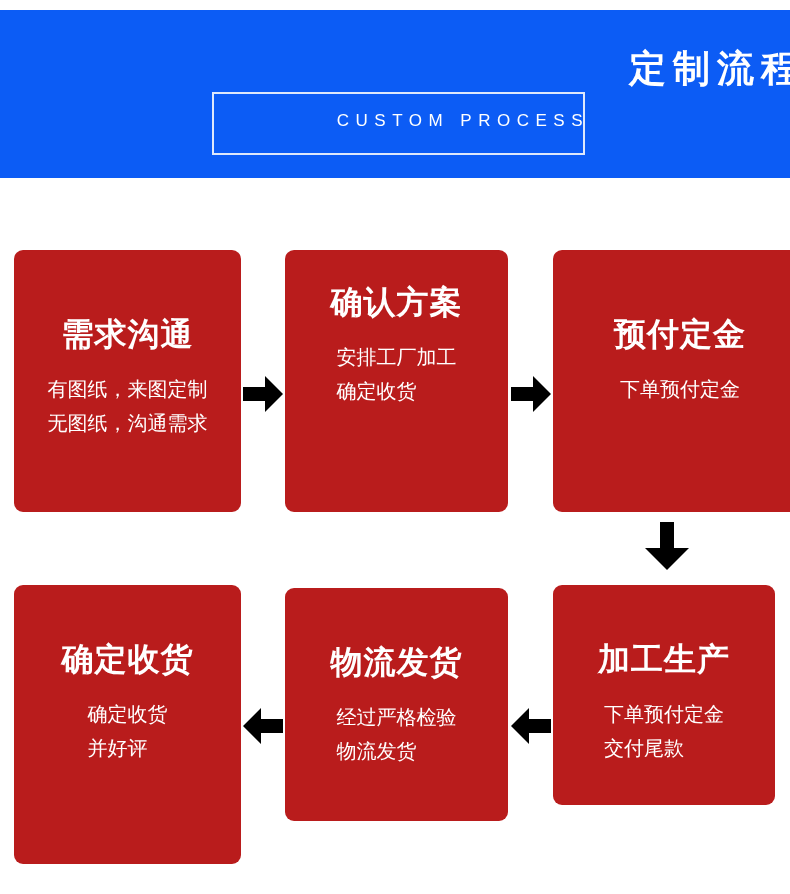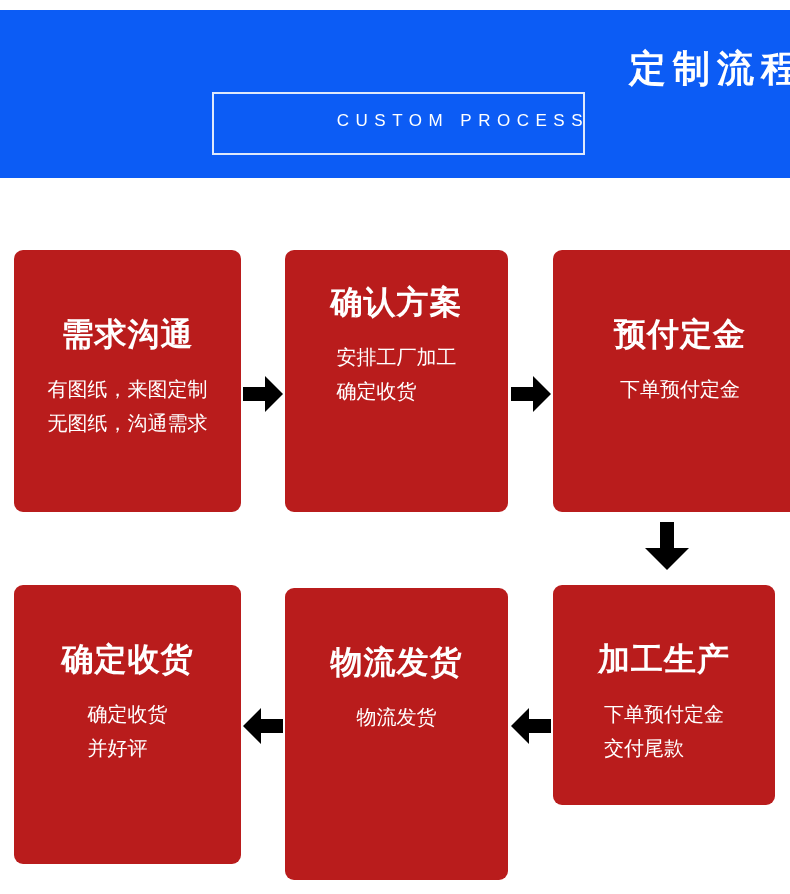--- a/index.html
+++ b/index.html
@@ -98,21 +98,21 @@
     line-height: 34px;
     text-align: left;
     white-space: nowrap;
   }
 
   
   .card-r1c1 { left: 14px;  top: 250px; width: 227px; height: 262px; padding-top: 68px; }
   .card-r1c2 { left: 285px; top: 250px; width: 223px; height: 262px; padding-top: 36px; }
   .card-r1c3 { left: 553px; top: 250px; width: 254px; height: 262px; padding-top: 68px; }
   .card-r2c1 { left: 14px;  top: 585px; width: 227px; height: 279px; padding-top: 58px; }
-  .card-r2c2 { left: 285px; top: 588px; width: 223px; height: 292px; padding-top: 58px; }
+  .card-r2c2 { left: 285px; top: 588px; width: 223px; height: 233px; padding-top: 58px; }
   .card-r2c3 { left: 553px; top: 585px; width: 222px; height: 220px; padding-top: 58px; }
 
   
   .arrow {
     position: absolute;
     z-index: 4;
   }
   .arrow svg { display: block; }
 
   .arrow-r1-1 { left: 243px; top: 376px; }
@@ -159,20 +159,21 @@
   <div class="card-title">确定收货</div>
   <div class="card-body">
     <div>确定收货</div>
     <div>并好评</div>
   </div>
 </div>
 
 <div class="card card-r2c2">
   <div class="card-title">物流发货</div>
   <div class="card-body">
+    <div>经过严格检验</div>
     <div>物流发货</div>
   </div>
 </div>
 
 <div class="card card-r2c3">
   <div class="card-title">加工生产</div>
   <div class="card-body">
     <div>下单预付定金</div>
     <div>交付尾款</div>
   </div>

